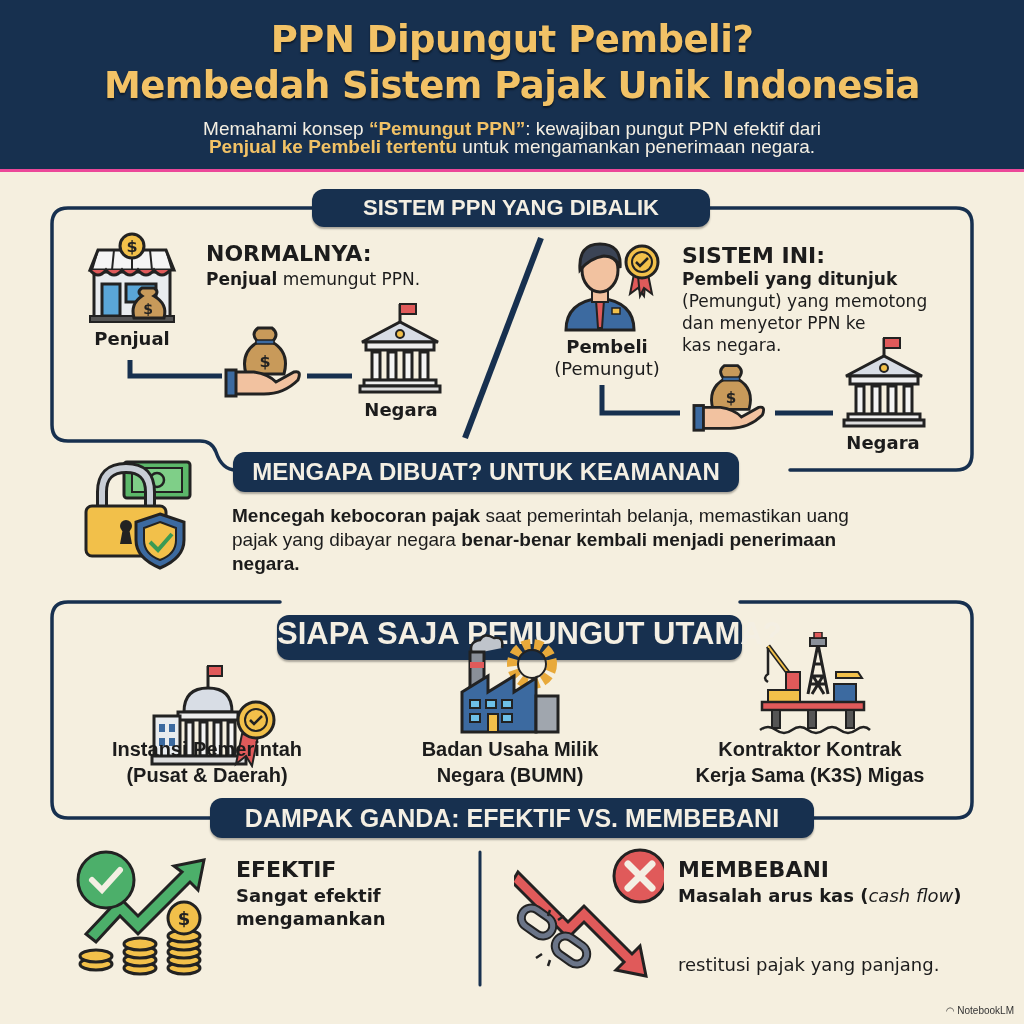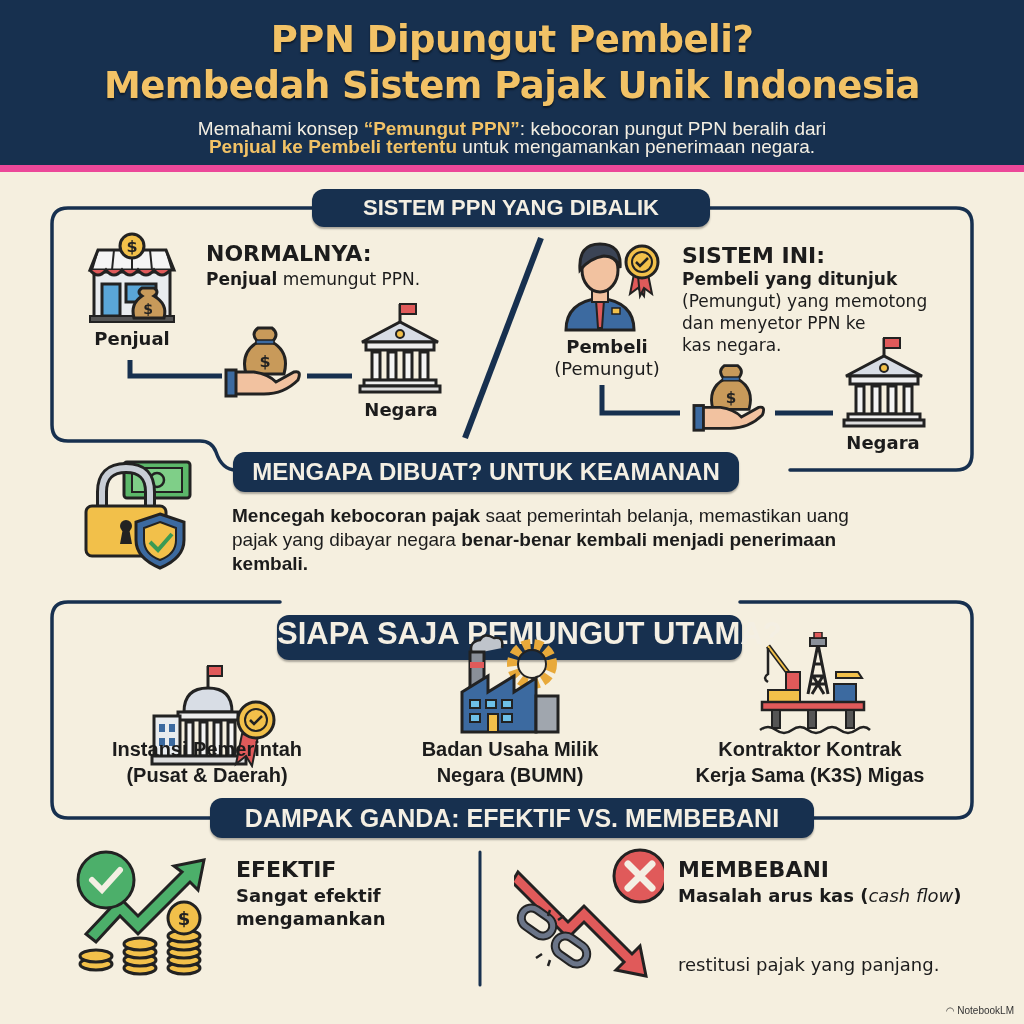--- a/index.html
+++ b/index.html
@@ -8,21 +8,21 @@
     background: #f5efdf;
     font-family: "DejaVu Sans", sans-serif;
     color: #1c1c1c;
     position: relative;
   }
 
   
   .header {
     position: absolute; left: 0; top: 0; width: 1024px; height: 172px;
     background: #17304f;
-    border-bottom: 7px solid #ec4899;
+    border-bottom: 3px solid #ec4899;
     text-align: center;
   }
   .title {
     position: absolute; left: 0; width: 1024px; text-align: center;
     color: #f2c266; font-weight: bold; font-size: 37px;
     font-family: "DejaVu Sans", sans-serif; letter-spacing: -0.5px;
     text-shadow: 0 2px 2px rgba(0,0,0,0.5);
   }
   .subtitle {
     position: absolute; left: 0; width: 1024px; text-align: center;
@@ -52,21 +52,21 @@
     position: absolute; right: 10px; bottom: 8px; font-size: 10px; color: #333;
     font-family: "Liberation Sans", sans-serif;
   }
 </style>
 </head>
 <body>
 
 <div class="header">
   <div class="title" style="top:18px;">PPN Dipungut Pembeli?</div>
   <div class="title" style="top:64px;">Membedah Sistem Pajak Unik Indonesia</div>
-  <div class="subtitle" style="top:116px;"><span>Memahami konsep </span><span class="gold">“Pemungut PPN”</span><span>: kebocoran pungut PPN beralih dari</span></div>
+  <div class="subtitle" style="top:116px;"><span>Memahami konsep </span><span class="gold">“Pemungut PPN”</span><span>: kewajiban pungut PPN efektif dari</span></div>
   <div class="subtitle" style="top:134px;"><span class="gold">Penjual ke Pembeli tertentu</span><span> untuk mengamankan penerimaan negara.</span></div>
 </div>
 
 <svg class="frames" width="1024" height="1024">
   <g fill="none" stroke="#17304f" stroke-width="3.5" stroke-linecap="round">
 
     <path d="M 320 208 L 68 208 Q 52 208 52 224 L 52 425 Q 52 441 68 441 L 200 441 Q 212 441 216 452 Q 222 470 236 470"></path>
     <path d="M 710 208 L 956 208 Q 972 208 972 224 L 972 454 Q 972 470 956 470 L 790 470"></path>
 
     <path d="M 541 238 L 465 438" stroke-width="6" stroke-linecap="butt"></path>
@@ -189,21 +189,21 @@
   <circle cx="46" cy="68" r="6" fill="#222"></circle>
   <path d="M43 70 L40 86 L52 86 L49 70 Z" fill="#222"></path>
   <path d="M80 56 L104 64 L104 82 Q104 100 80 110 Q56 100 56 82 L56 64 Z" fill="#3c6aa0" stroke="#222" stroke-width="3"></path>
   <path d="M80 64 L96 70 L96 82 Q96 96 80 102 Q64 96 64 82 L64 70 Z" fill="#f2c04a" stroke="#222" stroke-width="2"></path>
   <path d="M70 84 L78 92 L92 76" fill="none" stroke="#3a9a54" stroke-width="4"></path>
 </svg>
 
 <div class="txt sans-narrow" style="left:232px; top:504px; font-size:19px; line-height:24px; width:740px;">
   <span class="h-bold">Mencegah kebocoran pajak</span><span> saat pemerintah belanja, memastikan uang</span><br>
   <span>pajak yang dibayar negara </span><span class="h-bold">benar-benar kembali menjadi penerimaan</span><br>
-  <span class="h-bold">kembali.</span>
+  <span class="h-bold">negara.</span>
 </div>
 
 <svg class="icon" style="left:150px; top:664px;" width="128" height="104" viewBox="0 0 128 104">
   <path d="M58 2 L58 26" stroke="#222" stroke-width="3"></path>
   <rect x="58" y="2" width="14" height="10" fill="#e05a5a" stroke="#222" stroke-width="2"></rect>
   <path d="M34 48 Q34 24 58 24 Q82 24 82 48 Z" fill="#d8dde5" stroke="#222" stroke-width="3"></path>
   <rect x="28" y="48" width="60" height="8" fill="#eee" stroke="#222" stroke-width="3"></rect>
   <rect x="4" y="52" width="26" height="42" fill="#e9ecef" stroke="#222" stroke-width="3"></rect>
   <g fill="#3c6aa0">
       <rect x="9" y="60" width="6" height="8"></rect>

